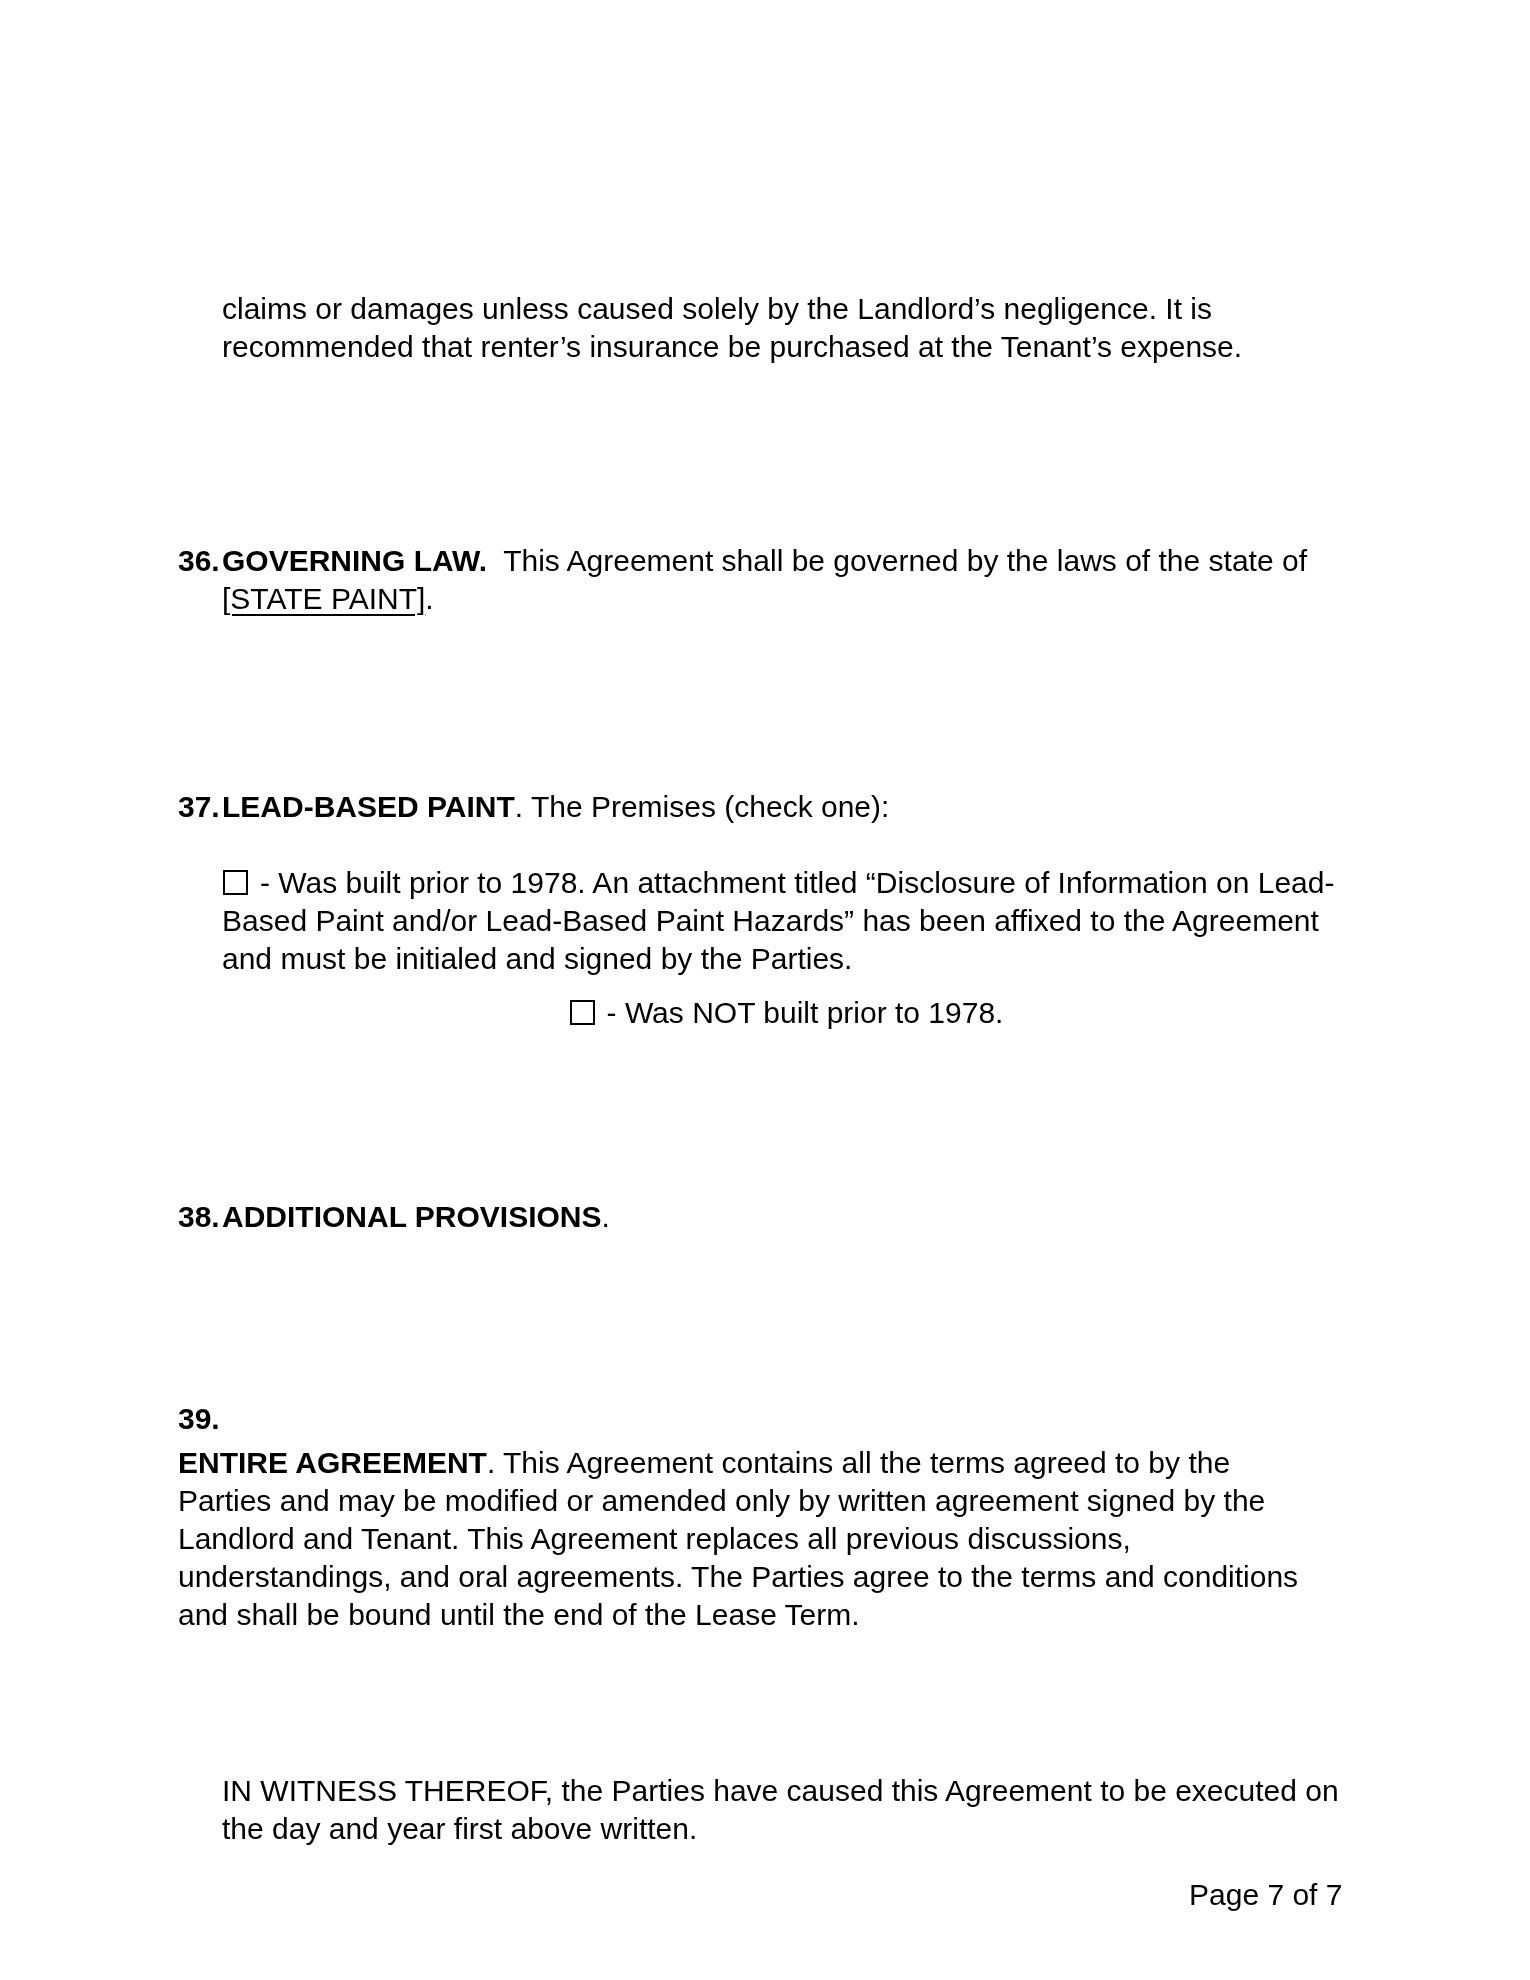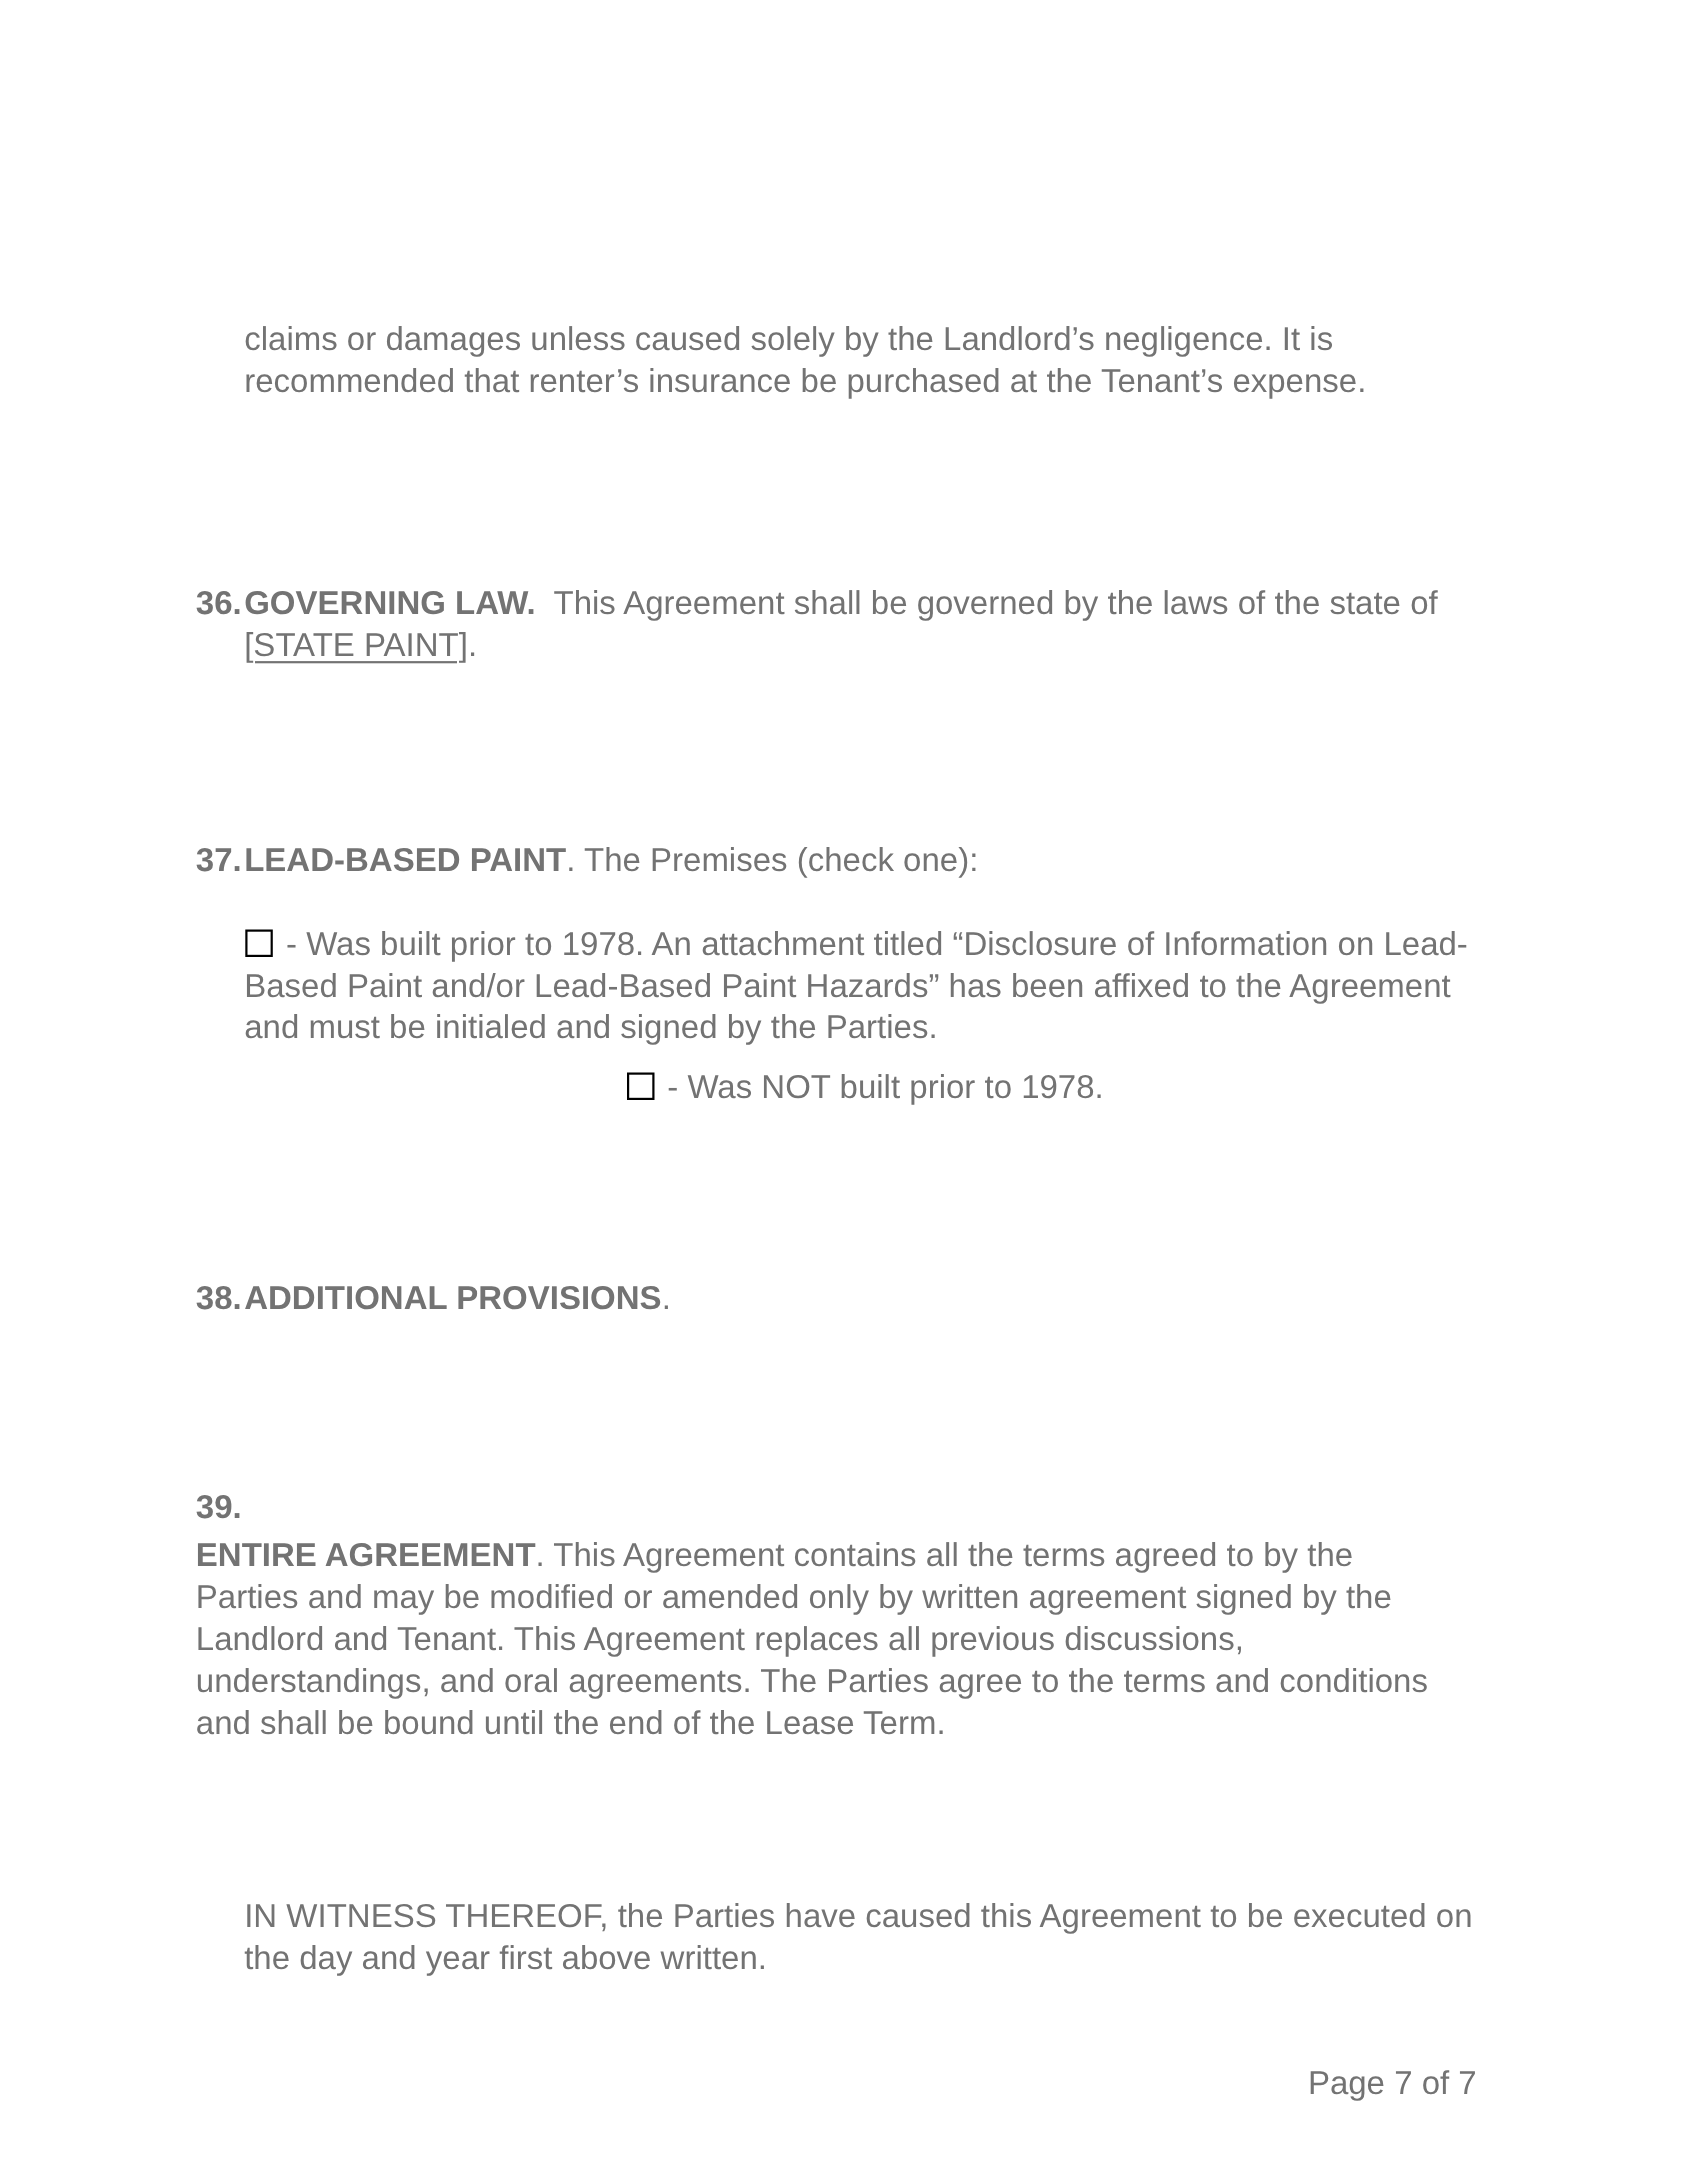--- a/index.html
+++ b/index.html
@@ -1,33 +1,33 @@
 <!DOCTYPE html>
 <html><head>
 <meta charset="utf-8">
 <style>
   html,body{margin:0;padding:0;background:#ffffff;}
   .page{
     position:relative;
     width:1530px;height:1980px;
     background:#ffffff;
-    color:#737373;
+    color:#000000;
     font-family:"Liberation Sans","DejaVu Sans",sans-serif;
     font-size:30px;line-height:38px;
     overflow:hidden;
   }
   .content{
     position:absolute;left:178px;top:176px;width:1176px;
     white-space:pre-wrap;
   }
   .b{font-weight:700;}
   .u{text-decoration:underline;text-decoration-thickness:2px;text-underline-offset:5px;}
   .para{margin:0;}
   .indent{margin:0 0 46px 44px;width:1128px;}
-  .item{display:flex;margin:4px 0 40px 0;}
+  .item{display:flex;margin:16px 0 40px 0;}
   .item.mb36{margin-bottom:36px;}
   .item.mb34{margin-bottom:34px;}
   .item.mb24{margin-bottom:24px;flex-direction:column;}
   .num{font-weight:700;flex:0 0 44px;width:44px;}
   .ibody{width:1128px;}
   .cb-para{margin:38px 0 0 0;}
   .cb-para.tight{margin-top:16px;text-align:center;}
   .provision{margin:36px 0 0 0;}
   .checkbox{
     display:inline-block;width:21px;height:21px;

